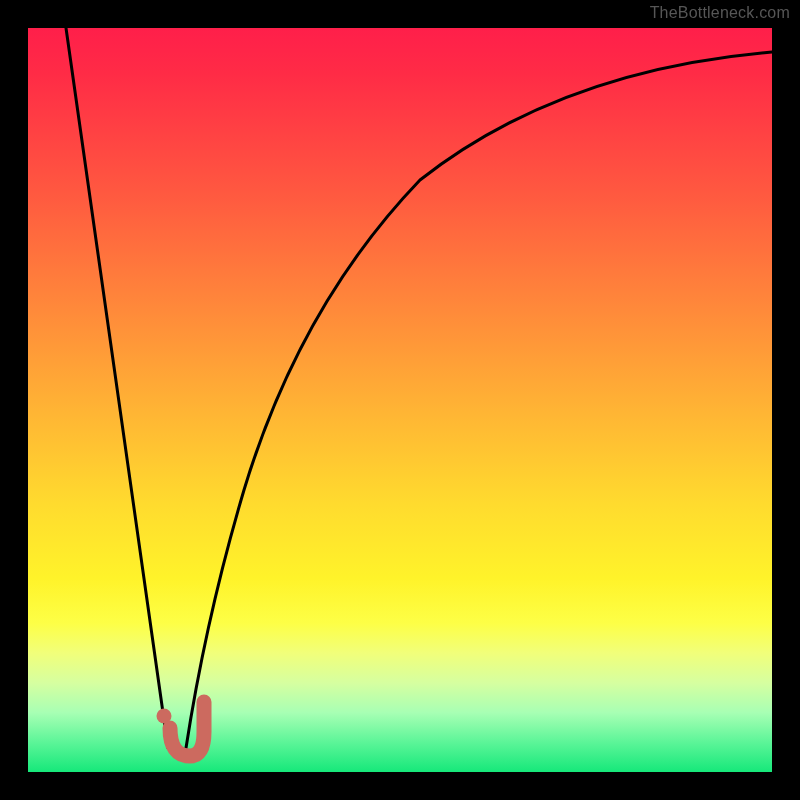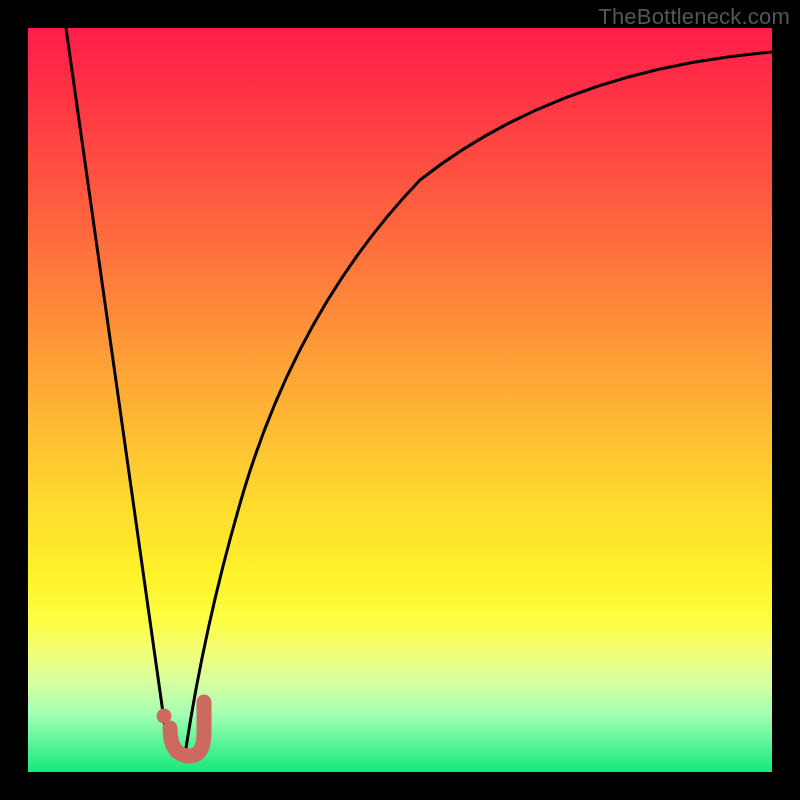--- a/index.html
+++ b/index.html
@@ -40,21 +40,21 @@
       #a8ffb4 92%,
       #5cf598 96%,
       #16e87a 100%
     );
   }
   .watermark {
     position: absolute;
     right: 10px;
     top: 4px;
     color: #565656;
-    font-size: 22px;
+    font-size: 16px;
     font-weight: 500;
     letter-spacing: 0.2px;
     user-select: none;
     margin-left: 44px;
   }
   svg.overlay {
     position: absolute;
     left: 0;
     top: 0;
     width: 800px;

